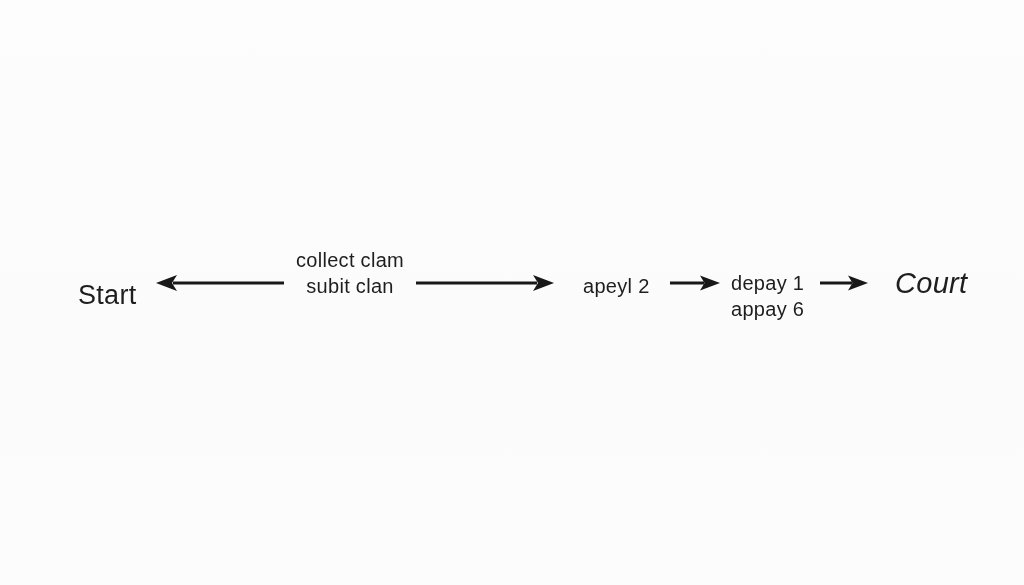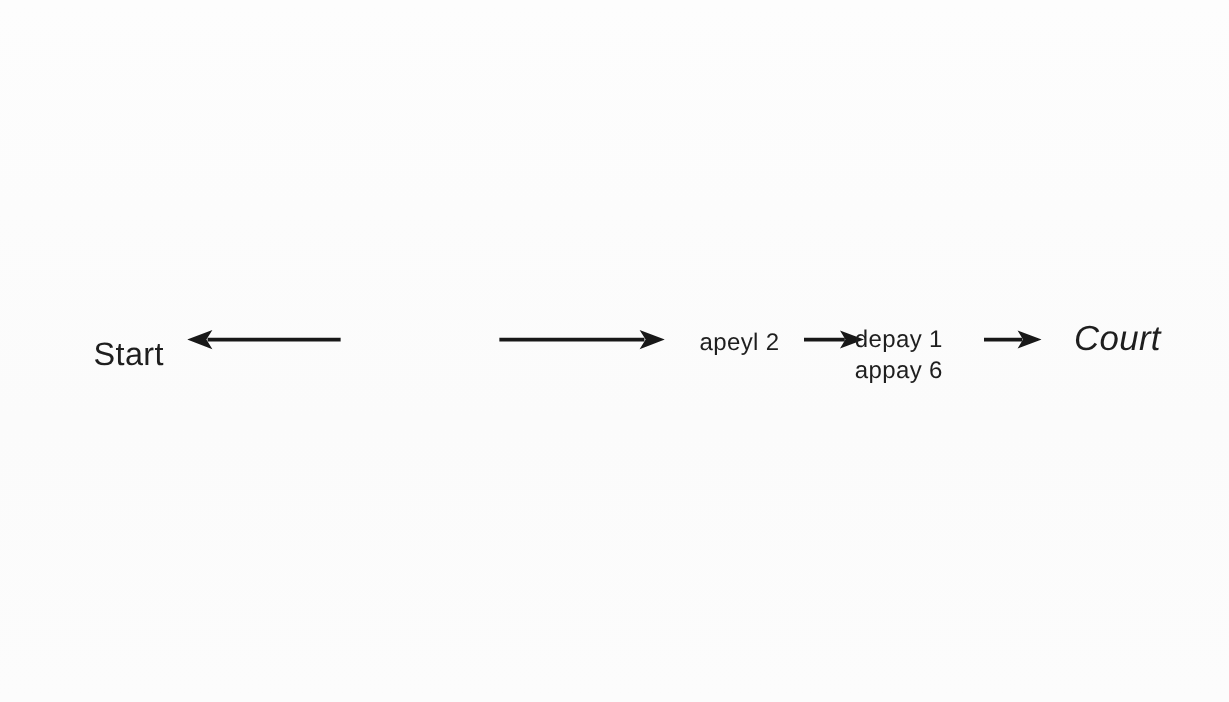--- a/index.html
+++ b/index.html
@@ -41,26 +41,25 @@
     line-height: 26px;
     text-align: center;
   }
   .node-appeal {
     left: 583px;
     top: 274px;
     font-size: 20px;
     line-height: 24px;
   }
   .note-payment {
-    left: 707px;
+    left: 731px;
     top: 270px;
     width: 84px;
     font-size: 20px;
     line-height: 26px;
-    text-align: center;
   }
   .node-court {
     left: 895px;
     top: 269px;
     font-size: 29px;
     line-height: 28px;
     font-style: italic;
   }
   .arrow {
     position: absolute;
@@ -80,20 +79,24 @@
 
   <div class="node node-start">Start</div>
 
   <div class="arrow arrow-left">
     <svg width="128" height="18" viewBox="0 0 128 18">
       <line x1="17" y1="9" x2="128" y2="9" stroke-width="3" stroke="#181818"></line>
       <polygon points="0,9 21,1 16,9 21,17" fill="#181818"></polygon>
     </svg>
   </div>
 
+  <div class="note-stack note-claim">
+    <div>collect clam</div>
+    <div>subit clan</div>
+  </div>
 
   <div class="arrow arrow-r1">
     <svg width="138" height="18" viewBox="0 0 138 18">
       <line x1="0" y1="9" x2="121" y2="9" stroke-width="3" stroke="#181818"></line>
       <polygon points="138,9 117,1 122,9 117,17" fill="#181818"></polygon>
     </svg>
   </div>
 
   <div class="node node-appeal">apeyl 2</div>
 

